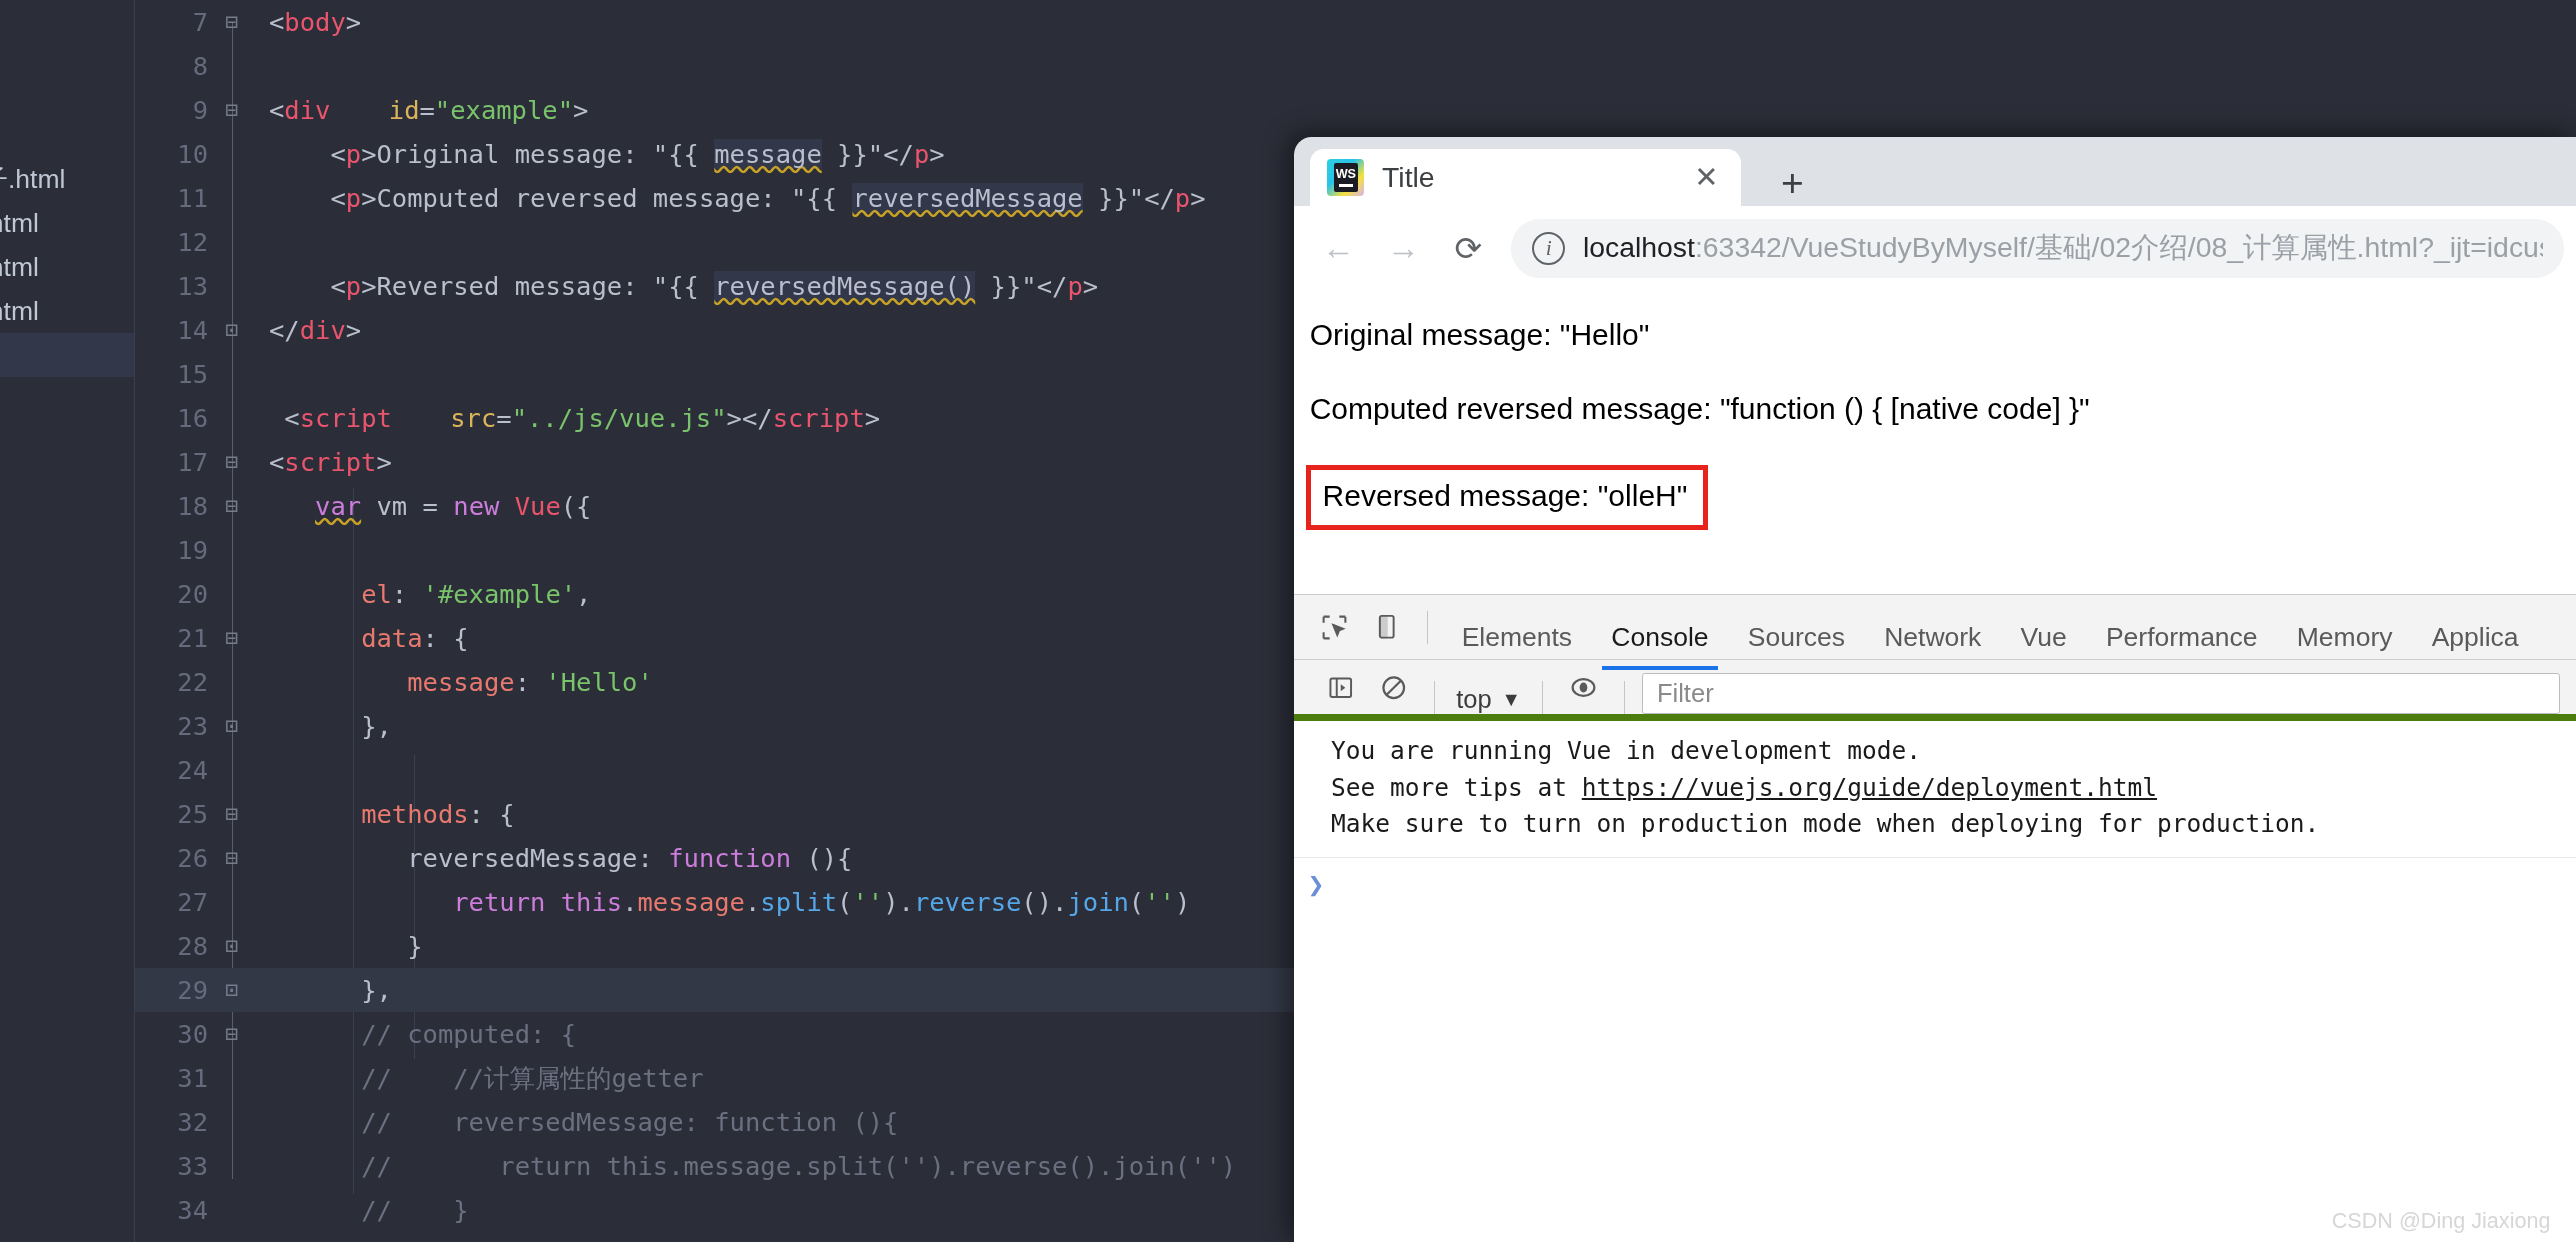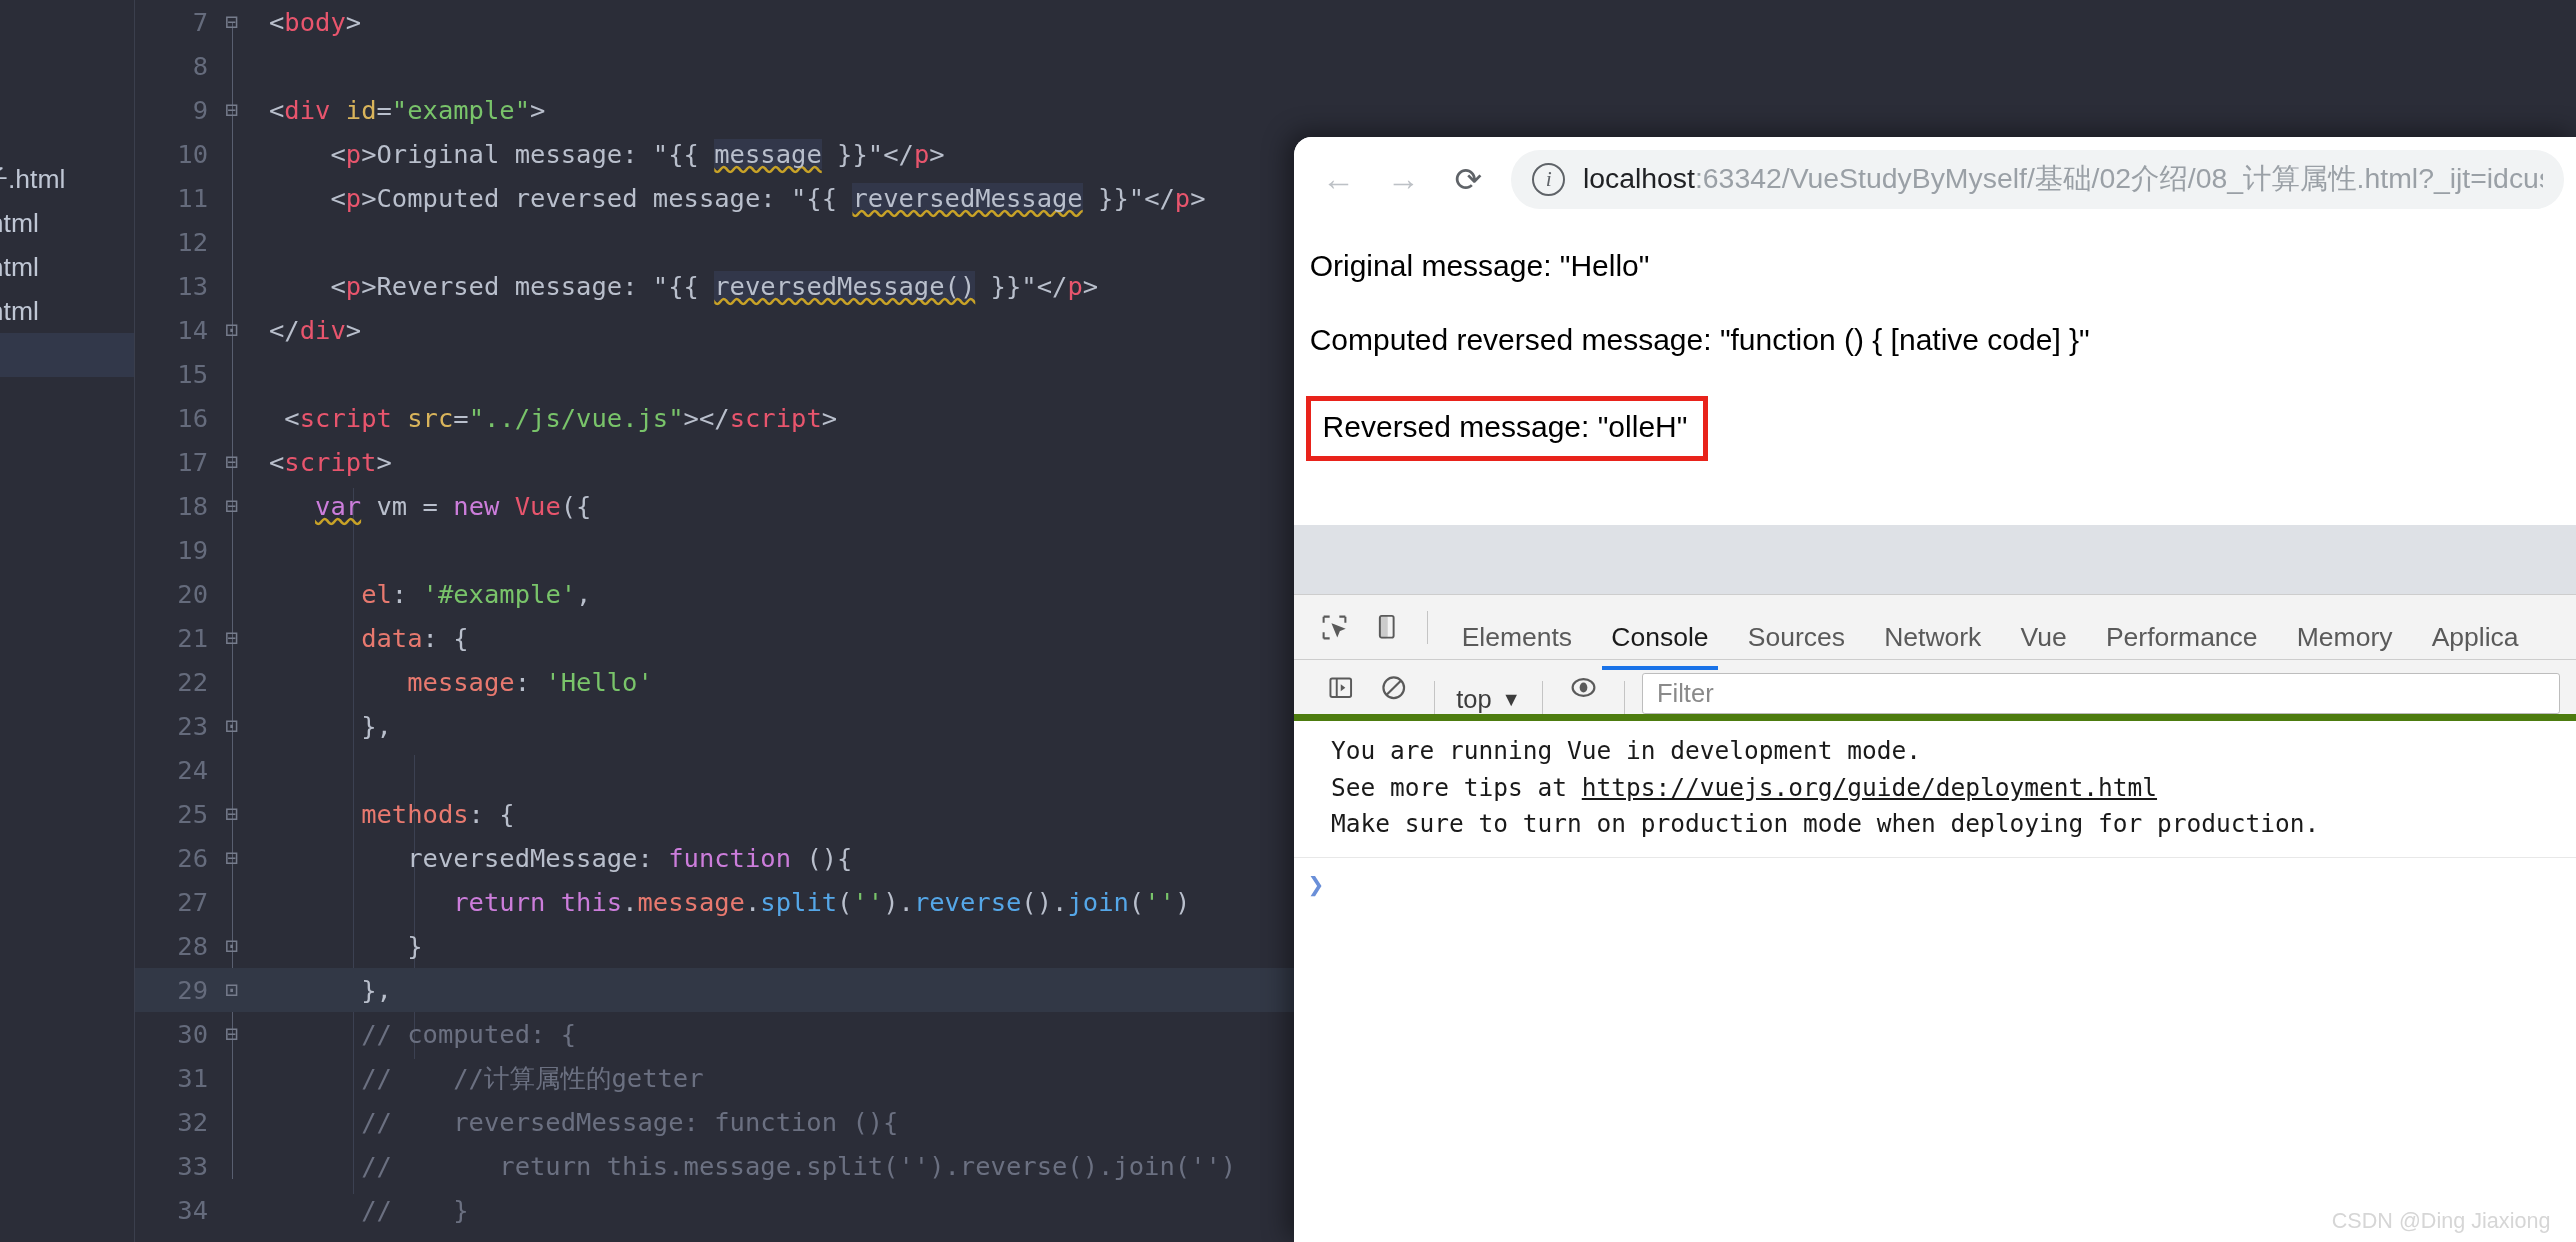--- a/index.html
+++ b/index.html
@@ -43,21 +43,21 @@
     color:#656b7c; font-family:"DejaVu Sans Mono", monospace; font-size:25.5px;
   }
   .fold {
     position:absolute; left:86px; width:21.6px; text-align:center;
     color:#767c8c; font-size:21.6px;
   }
   .ctext { position:absolute; left:134px; }
 
   
   .t-tag   { color:#e8556d; }
-  .t-attr  { color:#d9b45b; }
+  .t-attr  { color:#d9b45b;margin-left:43px; }
   .t-str   { color:#79c46a; }
   .t-plain { color:#b9bfcc; }
   .t-kw    { color:#cc7ddb; }
   .t-cls   { color:#e8556d; }
   .t-prop  { color:#e8796f; }
   .t-fn    { color:#55a7e8; }
   .t-this  { color:#cc7ddb; }
   .t-com   { color:#6b7081; }
   .t-punc  { color:#b9bfcc; }
   .t-mustache { color:#b9bfcc; background:#32374a; }
@@ -271,20 +271,33 @@
           <div class="code-line"><span class="ln">31</span><span class="fold"></span><span class="ctext">      <span class="t-com">//    //计算属性的getter</span></span></div>
           <div class="code-line"><span class="ln">32</span><span class="fold"></span><span class="ctext">      <span class="t-com">//    reversedMessage: function (){</span></span></div>
           <div class="code-line"><span class="ln">33</span><span class="fold"></span><span class="ctext">      <span class="t-com">//       return this.message.split('').reverse().join('')</span></span></div>
           <div class="code-line"><span class="ln">34</span><span class="fold"></span><span class="ctext">      <span class="t-com">//    }</span></span></div>
         </div>
     </div>
   </div>
 
   <div class="browser">
 
+    <div class="tabstrip">
+      <div class="tab">
+        <div class="favicon">
+          <div class="fv-inner">
+            <i>WS</i>
+            <span class="fv-bar"></span>
+          </div>
+        </div>
+        <div class="tab-title">Title</div>
+        <div class="tab-close">✕</div>
+      </div>
+      <div class="newtab">+</div>
+    </div>
 
     <div class="toolbar">
       <div class="navbtn dim">←</div>
       <div class="navbtn dim">→</div>
       <div class="navbtn">⟳</div>
       <div class="omnibox">
         <div class="info-icon">i</div>
         <div class="url"><b>localhost</b><span>:63342/VueStudyByMyself/基础/02介绍/08_计算属性.html?_ijt=idcust</span></div>
       </div>
     </div>

